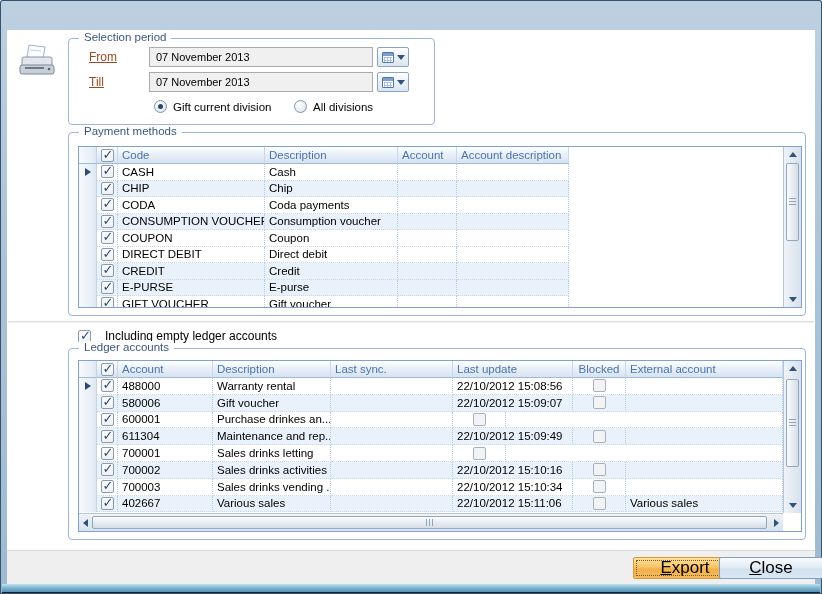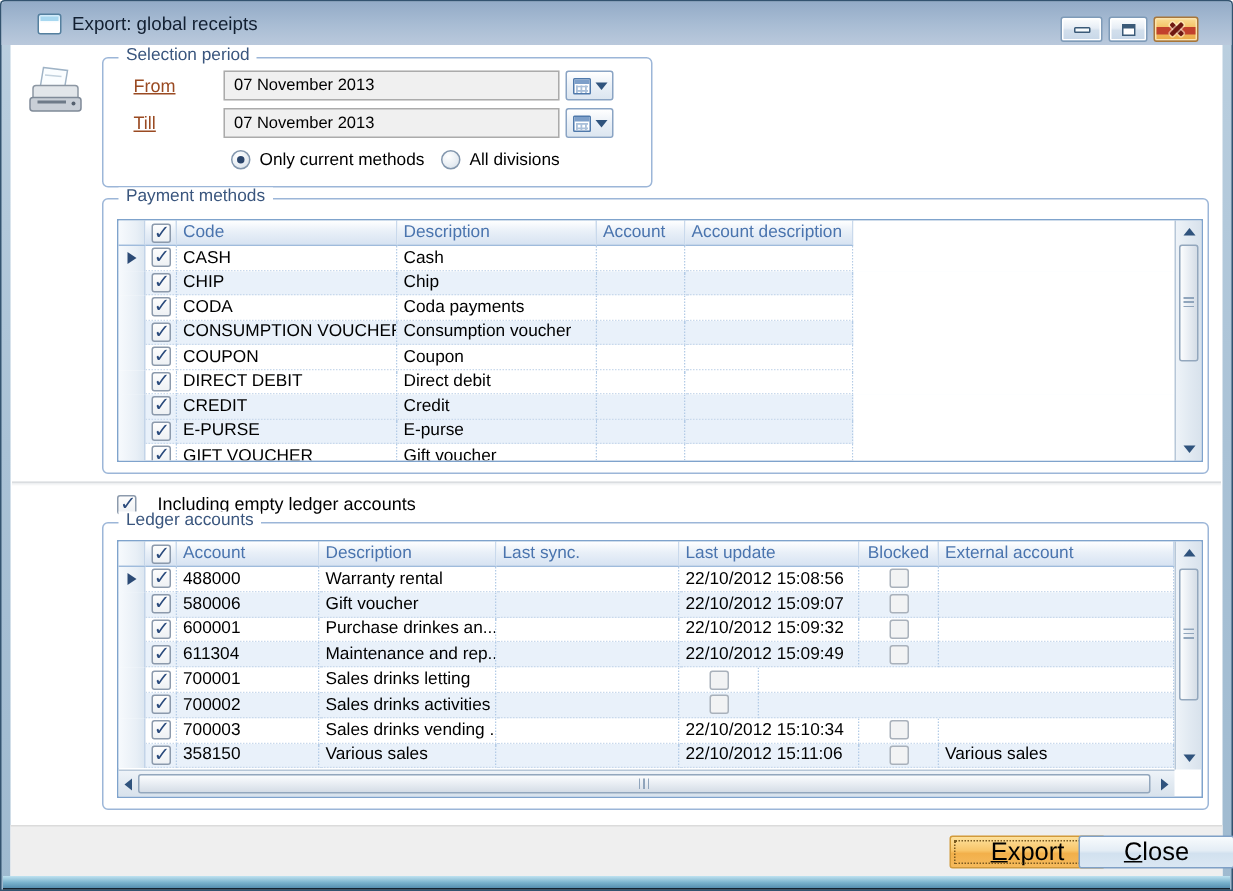--- a/index.html
+++ b/index.html
@@ -127,36 +127,20 @@
   .btn-export::before{content:"";position:absolute;left:2px;right:2px;top:2px;bottom:2px;border:1px dotted #7a5a20;}
   .btn-close2{left:719px;background:linear-gradient(180deg,#f8fbfd 0%,#e4edf5 45%,#d2e1ef 55%,#dae7f3 100%);
     border:1px solid #7fa0c6;}
   .printer{position:absolute;left:17px;top:44px;}
 </style>
 </head>
 <body>
 
 <div class="window">
 
-  <div class="titlebar">
-    <span class="title-icon"></span>
-    <span class="title-text">Export: global receipts</span>
-    <span class="winbtn std btn-min">
-        <span class="glyph-min"></span>
-      </span>
-    <span class="winbtn std btn-max">
-        <span class="glyph-max"></span>
-      </span>
-    <span class="winbtn btn-close">
-        <span class="glyph-x">
-          <i></i>
-          <i></i>
-        </span>
-      </span>
-  </div>
 
   <div class="content-bg"></div>
 
   <svg class="printer" width="40" height="42" viewBox="0 0 40 42">
     <polygon points="12,1 28,3 26,15 10,13" fill="#fafdff" stroke="#9fb3c6"></polygon>
     <line x1="13" y1="6" x2="24" y2="7" stroke="#c3d2de"></line>
     <rect x="5" y="13" width="30" height="10" rx="2" fill="#e2e6ea" stroke="#8d97a3"></rect>
     <rect x="3" y="21" width="34" height="9" rx="2" fill="#c9cfd7" stroke="#7f8a98"></rect>
     <rect x="8" y="23" width="19" height="2" fill="#6e7a88"></rect>
     <circle cx="32" cy="25" r="1.3" fill="#55606e"></circle>
@@ -171,21 +155,21 @@
       <span class="tri tri-down" style="position:static;"></span>
     </div>
     <span class="link-label" style="left:20px;top:36px;">Till</span>
     <div class="date-field" style="left:80px;top:33px;">07 November 2013</div>
     <div class="cal-btn" style="left:308px;top:33px;">
       <span class="cal-ic"></span>
       <span class="tri tri-down" style="position:static;"></span>
     </div>
     <div class="radio-row" style="left:85px;top:61px;">
       <span class="radio selected"></span>
-      <span class="radio-label">Only current methods</span>
+      <span class="radio-label">Gift current division</span>
     </div>
     <div class="radio-row" style="left:225px;top:61px;">
       <span class="radio"></span>
       <span class="radio-label">All divisions</span>
     </div>
   </div>
 
   <div class="group g-payment">
     <span class="group-label">Payment methods</span>
     <div class="grid pm-grid">
@@ -365,21 +349,20 @@
             <div class="cell lg-ext data"></div>
           </div>
           <div class="trow">
             <div class="cell col-ind"></div>
             <div class="cell col-chk data">
               <span class="cb checked"></span>
             </div>
             <div class="cell lg-acct data">600001</div>
             <div class="cell lg-desc data">Purchase drinkes an...</div>
             <div class="cell lg-sync data"></div>
-            <div class="cell lg-upd data">22/10/2012 15:09:32</div>
             <div class="cell lg-blk data data">
               <span class="cb dim"></span>
             </div>
             <div class="cell lg-ext data"></div>
           </div>
           <div class="trow alt">
             <div class="cell col-ind"></div>
             <div class="cell col-chk data">
               <span class="cb checked"></span>
             </div>
@@ -406,20 +389,21 @@
             <div class="cell lg-ext data"></div>
           </div>
           <div class="trow alt">
             <div class="cell col-ind"></div>
             <div class="cell col-chk data">
               <span class="cb checked"></span>
             </div>
             <div class="cell lg-acct data">700002</div>
             <div class="cell lg-desc data">Sales drinks activities</div>
             <div class="cell lg-sync data"></div>
+            <div class="cell lg-upd data">22/10/2012 15:10:16</div>
             <div class="cell lg-blk data data">
               <span class="cb dim"></span>
             </div>
             <div class="cell lg-ext data"></div>
           </div>
           <div class="trow">
             <div class="cell col-ind"></div>
             <div class="cell col-chk data">
               <span class="cb checked"></span>
             </div>
@@ -430,21 +414,21 @@
             <div class="cell lg-blk data data">
               <span class="cb dim"></span>
             </div>
             <div class="cell lg-ext data"></div>
           </div>
           <div class="trow alt">
             <div class="cell col-ind"></div>
             <div class="cell col-chk data">
               <span class="cb checked"></span>
             </div>
-            <div class="cell lg-acct data">358150</div>
+            <div class="cell lg-acct data">402667</div>
             <div class="cell lg-desc data">Various sales</div>
             <div class="cell lg-sync data"></div>
             <div class="cell lg-upd data">22/10/2012 15:11:06</div>
             <div class="cell lg-blk data data">
               <span class="cb dim"></span>
             </div>
             <div class="cell lg-ext data">Various sales</div>
           </div>
         </div>
       <div class="vscroll">

